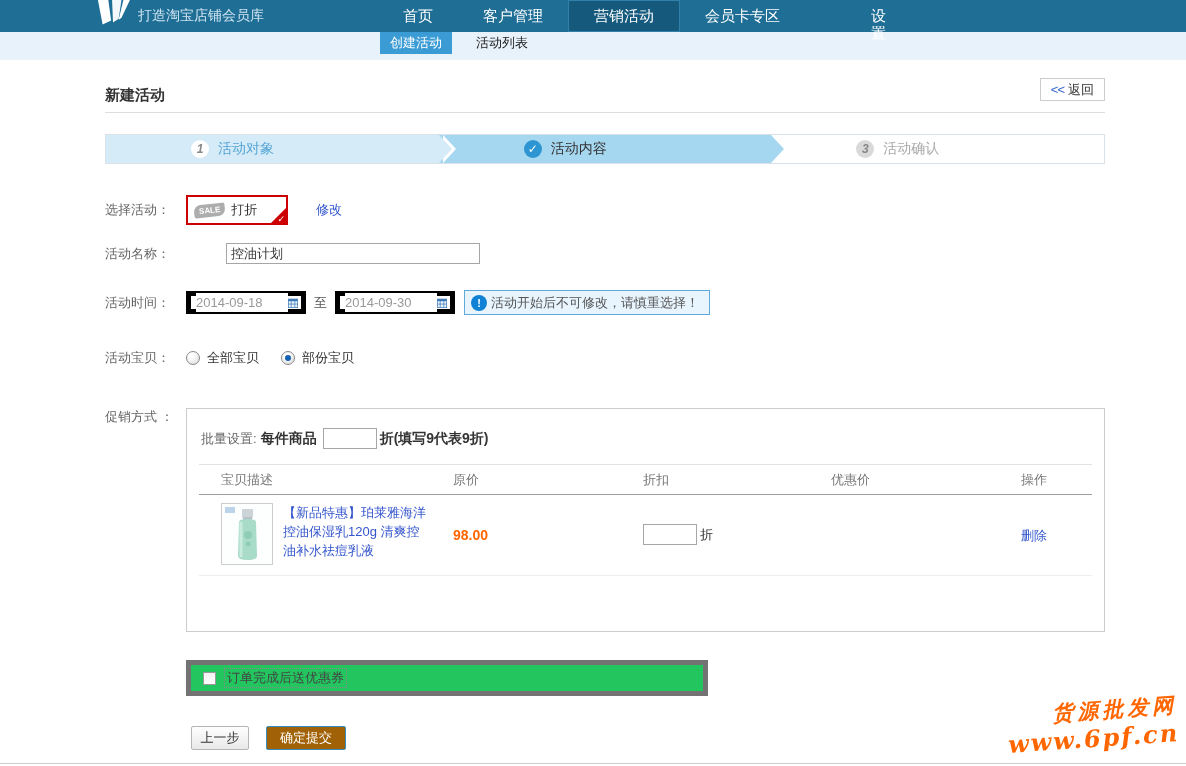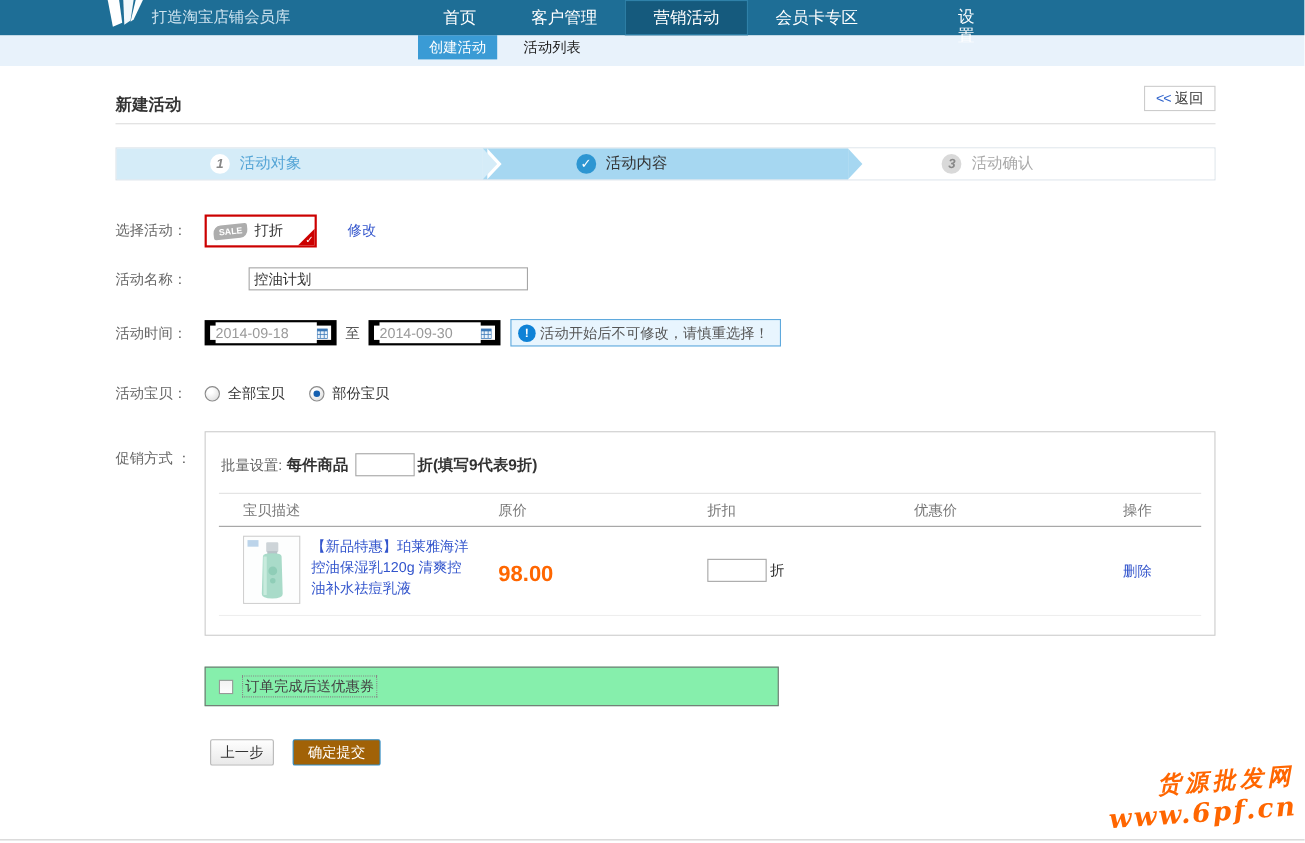--- a/index.html
+++ b/index.html
@@ -84,45 +84,45 @@
   .warn-text { color:#555; }
 
   .row-items { margin-top:34px; }
   .radio { width:14px; height:14px; border-radius:50%; border:1px solid #8a8a8a; flex:none;
     background:radial-gradient(circle at 35% 30%, #fff 20%, #dcdcdc 90%); position:relative; cursor:pointer; }
   .radio.sel::after { content:""; position:absolute; left:3px; top:3px; width:6px; height:6px; border-radius:50%;
     background:#1560b0; }
   .radio-label { margin:0 22px 0 7px; color:#333; }
 
   .row-promo { margin-top:25px; align-items:flex-start; }
-  .promo-box { flex:1; border:1px solid #ccc; height:186px; background:#fff; }
+  .promo-box { flex:1; border:1px solid #ccc; height:224px; margin-top:16px; background:#fff; }
   .batch-line { padding:19px 0 0 14px; display:flex; align-items:center; }
   .batch-prefix { color:#666; margin-right:4px; }
   .batch-bold { font-size:14px; font-weight:bold; color:#333; }
   .batch-input { width:54px; margin:0 3px 0 6px; height:19px; }
   .inner-hr { border:none; border-top:1px solid #e2e2e2; margin:15px 12px 0 12px; }
   .phead { height:30px; align-items:center; color:#777; border-bottom:1px solid #9f9f9f;
     margin:0 12px; padding:0 8px 0 22px; display:grid; grid-template-columns:232px 190px 188px 190px 1fr; }
   .prow { margin:0 12px; padding:8px 8px 10px 22px; display:grid; grid-template-columns:232px 190px 188px 190px 1fr;
     border-bottom:1px solid #eee; }
   .pcell { display:flex; align-items:flex-start; }
   .thumb { width:52px; height:62px; border:1px solid #ccc; background:#fff; flex:none; }
   .ptitle { margin-left:10px; width:146px; color:#3355cc; line-height:19px; cursor:pointer; }
-  .pprice { color:#f60; font-weight:bold; font-size:20px; margin-top:24px; }
+  .pprice { color:#f60; font-weight:bold; font-size:14px; margin-top:24px; }
   .pdisc { margin-top:21px; display:flex; align-items:center; }
   .disc-input { width:54px; height:19px; }
   .disc-unit { margin-left:3px; color:#333; }
   .paction { margin-top:24px; }
 
   .row-tag { margin-top:28px; }
   .tag-input { width:150px; }
   .tag-hint { margin-left:10px; color:#888; }
   .tag-hint .num { color:#f60; }
 
-  .coupon-panel { margin-top:28px; width:522px; height:36px; background:#86efac; border:1px solid #737373;
+  .coupon-panel { margin-top:28px; width:522px; height:36px; background:#22c55e; border:5px solid #737373;
     display:flex; align-items:center; padding-left:12px; }
   .checkbox { width:13px; height:13px; border:1px solid #999; background:linear-gradient(#f2f2f2,#fdfdfd);
     flex:none; cursor:pointer; }
   .coupon-label { margin-left:8px; color:#444; border:1px dotted #888; padding:0 2px; cursor:pointer; }
 
   .row-actions { margin-top:30px; padding-left:5px; }
   .btn-prev { width:58px; height:24px; border:1px solid #b5b5b5; background:linear-gradient(#fefefe,#e9e9e9);
     color:#333; font-size:13px; font-family:inherit; cursor:pointer; border-radius:2px; }
   .btn-submit { width:80px; height:24px; margin-left:17px; border:1px solid #318ec9; background:#a16207;
     color:#fff; font-size:13px; font-family:inherit; cursor:pointer; border-radius:2px; }

